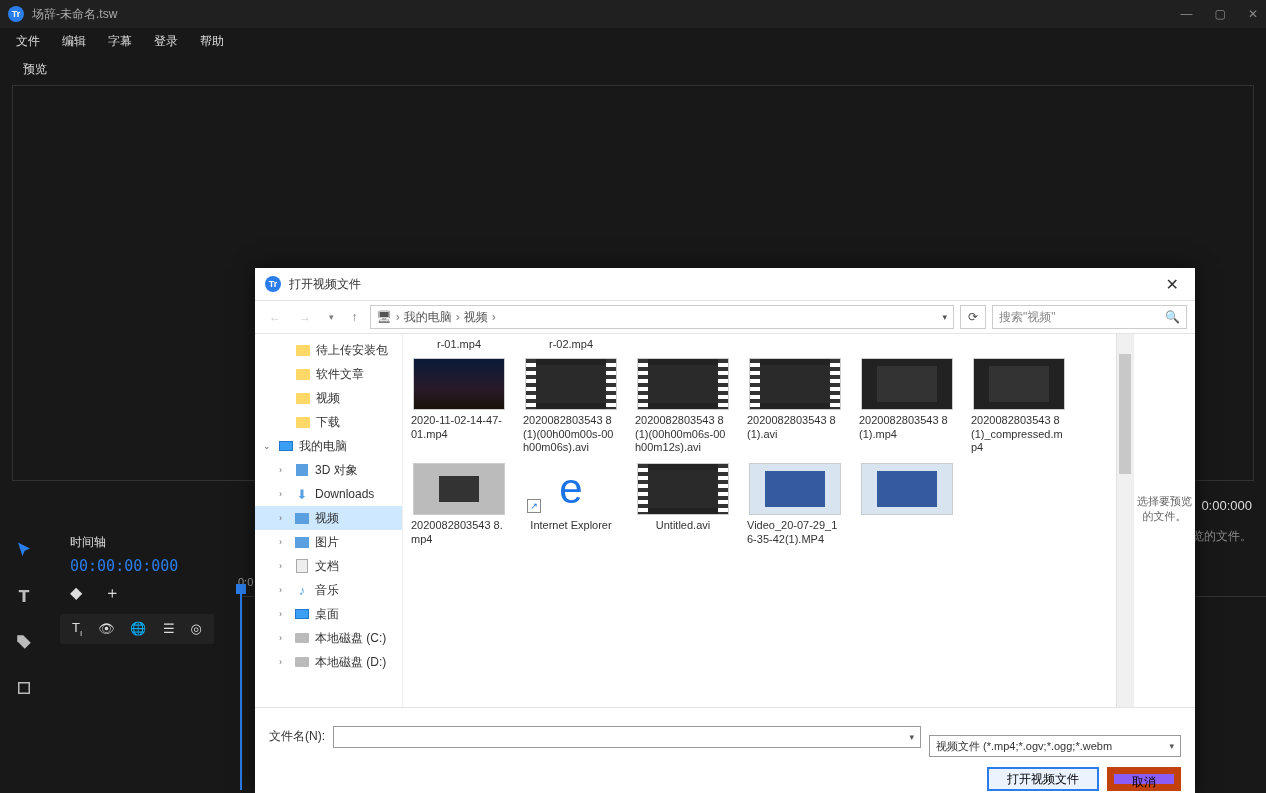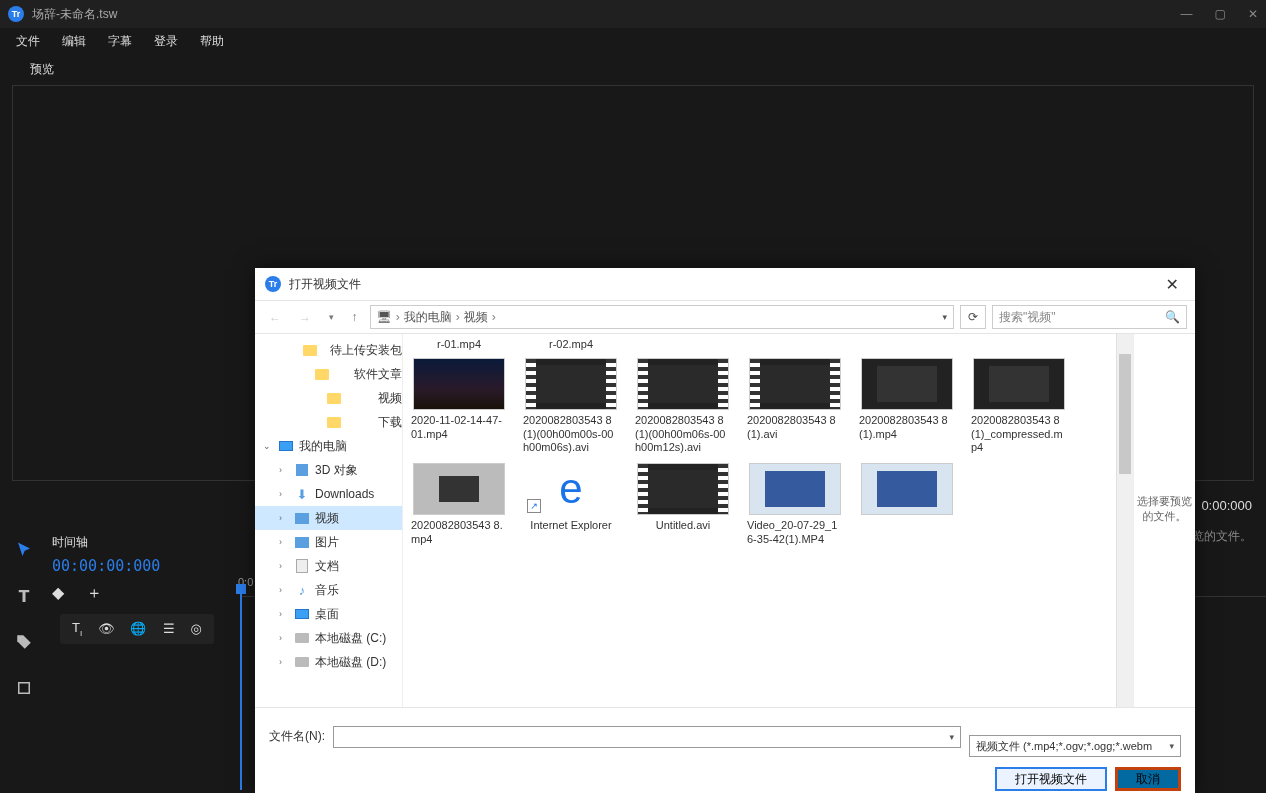--- a/index.html
+++ b/index.html
@@ -7,31 +7,31 @@
 
 
 .app-titlebar { height: 28px; background: #202020; display: flex; align-items: center; padding: 0 8px; color: #aaa; font-size: 12px; }
 .app-logo { width: 16px; height: 16px; background: #2b7de9; border-radius: 50%; margin-right: 8px; display: flex; align-items: center; justify-content: center; color: #fff; font-size: 9px; font-weight: bold; }
 .app-titlebar-btns { margin-left: auto; display: flex; gap: 22px; color: #888; }
 .app-titlebar-btns span { cursor: pointer; }
 
 .menubar { height: 26px; background: #181818; display: flex; align-items: center; padding: 0 6px; color: #ddd; font-size: 12px; gap: 2px; }
 .menubar > div { padding: 3px 10px; cursor: pointer; }
 
-.preview-section-label { color: #ddd; font-size: 12px; padding: 7px 30px; }
+.preview-section-label { color: #ddd; font-size: 12px; padding: 7px 23px; }
 .preview-area { margin: 0 12px 8px 12px; border: 1px solid #333; height: 396px; background: #181818; }
 
 .right-time { position: absolute; right: 14px; top: 498px; color: #ddd; font-size: 13px; }
 .right-label { position: absolute; right: 14px; top: 528px; color: #888; font-size: 12px; text-align: right; width: 120px; }
 .side-tools { position: absolute; left: 0; top: 528px; width: 48px; bottom: 0; background: #181818; display: flex; flex-direction: column; align-items: center; padding-top: 10px; gap: 22px; }
 .side-tools .tool { color: #bbb; cursor: pointer; width: 24px; height: 24px; display: flex; align-items: center; justify-content: center; }
 .side-tools .tool.active { color: #2b7de9; }
 .side-tools svg { width: 18px; height: 18px; }
 
-.timeline-panel { position: absolute; left: 42px; top: 530px; width: 180px; }
+.timeline-panel { position: absolute; left: 60px; top: 530px; width: 180px; }
 .timeline-label { color: #ddd; font-size: 12px; padding: 4px 10px; }
 .timeline-code { color: #2b7de9; font-size: 15px; padding: 2px 10px; font-family: monospace; }
 .timeline-markers { display: flex; gap: 22px; padding: 6px 10px; color: #ddd; }
 .timeline-markers span { cursor: pointer; }
 
 .timeline-toolbar { position: absolute; left: 60px; top: 614px; display: flex; gap: 16px; padding: 6px 12px; color: #ddd; align-items: center; background: #222; border-radius: 2px; }
 .timeline-toolbar span { cursor: pointer; font-size: 13px; }
 
 .ruler-zero { position: absolute; left: 238px; top: 576px; color: #999; font-size: 11px; }
 .ruler-line { position: absolute; left: 240px; right: 0; top: 596px; height: 1px; background: #333; }
@@ -55,21 +55,21 @@
 
 .dlg-toolbar { height: 34px; display: flex; align-items: center; padding: 0 12px; gap: 18px; font-size: 12px; color: #1a66c8; background: #fff; border-bottom: 1px solid #eee; }
 .dlg-toolbar .right { margin-left: auto; display: flex; gap: 10px; align-items: center; }
 .dlg-toolbar .right .iconbtn { width: 26px; height: 22px; border: 1px solid #ccc; display: flex; align-items: center; justify-content: center; cursor: pointer; color: #555; }
 .dlg-toolbar .right .help { width: 20px; height: 20px; border-radius: 50%; background: #1a73e8; color: #fff; display: flex; align-items: center; justify-content: center; font-size: 12px; cursor: pointer; }
 
 .dlg-body { flex: 1; display: flex; min-height: 0; }
 .dlg-tree { width: 148px; border-right: 1px solid #eee; overflow-y: auto; font-size: 12px; color: #333; padding: 4px 0; }
 .tree-row { display: flex; align-items: center; height: 24px; padding-left: 8px; gap: 5px; cursor: pointer; white-space: nowrap; }
 .tree-row.l2 { padding-left: 24px; }
-.tree-row.l3 { padding-left: 25px; justify-content: space-between; }
+.tree-row.l3 { padding-left: 25px; }
 .tree-row.selected { background: #cde8ff; }
 .tree-exp { width: 10px; color: #666; font-size: 9px; }
 .tree-icon { width: 16px; height: 14px; display: inline-flex; align-items: center; justify-content: center; }
 .folder-ic { background: #ffd868; border-radius: 1px; width: 14px; height: 11px; }
 .disk-ic { background: #bbb; width: 14px; height: 10px; border-radius: 1px; }
 .mon-ic { width: 14px; height: 10px; background: #3a9ff5; border: 1px solid #2277cc; }
 .vid-ic { width: 14px; height: 11px; background: #5aa0e0; }
 .pic-ic { width: 14px; height: 11px; background: #5aa0e0; }
 .doc-ic { width: 12px; height: 14px; background: #eee; border: 1px solid #aaa; }
 .mus-ic { color: #5aa0e0; font-size: 13px; }
@@ -92,24 +92,24 @@
 .fname { font-size: 11px; color: #333; text-align: left; line-height: 1.25; word-break: break-all; max-height: 56px; overflow: hidden; }
 
 .dlg-preview { width: 62px; border-left: 1px solid #eee; display: flex; align-items: flex-start; justify-content: center; padding-top: 160px; font-size: 11px; color: #666; text-align: center; }
 .dlg-scrollbar { width: 17px; background: #f0f0f0; border-left: 1px solid #e0e0e0; position: relative; }
 .dlg-scrollbar .sthumb { position: absolute; left: 2px; right: 2px; top: 20px; height: 120px; background: #c8c8c8; }
 
 .dlg-footer { border-top: 1px solid #e5e5e5; padding: 8px 14px 0 14px; }
 .dlg-fn-row { display: flex; align-items: center; gap: 8px; font-size: 12px; color: #333; margin-bottom: 10px; }
 .dlg-fn-row .combo { border: 1px solid #999; height: 22px; display: flex; align-items: center; padding: 0 6px; background: #fff; }
 .dlg-fn-row .combo.fn { flex: 1; }
-.dlg-fn-row .combo.ft { width: 212px; font-size: 11px; overflow: hidden; white-space: nowrap; margin-top: 19px; }
+.dlg-fn-row .combo.ft { width: 252px; font-size: 11px; overflow: hidden; white-space: nowrap; margin-top: 19px; }
 .dlg-fn-row .combo .caret { margin-left: auto; color: #555; font-size: 9px; }
 .dlg-btn-row { display: flex; justify-content: flex-end; gap: 8px; padding-bottom: 2px; }
-.dlg-btn-row button { height: 24px; padding: 0 18px; font-size: 12px; border: 3px solid #c2410c; background: #0369a1; cursor: pointer; }
+.dlg-btn-row button { height: 24px; padding: 0 18px; font-size: 12px; border: 7px solid #c2410c; background: #8b5cf6; cursor: pointer; }
 .dlg-btn-row button.primary { border: 2px solid #2b7de9; background: #eaf3ff; }
 .shortcut-arrow { position: absolute; bottom: 2px; left: 2px; width: 14px; height: 14px; background: #fff; border: 1px solid #888; font-size: 9px; display: flex; align-items: center; justify-content: center; color: #1a73e8; }
 </style>
 </head>
 <body>
 
 <div class="app-titlebar">
   <div class="app-logo">Tr</div>
   <div>场辞-未命名.tsw</div>
   <div class="app-titlebar-btns">

